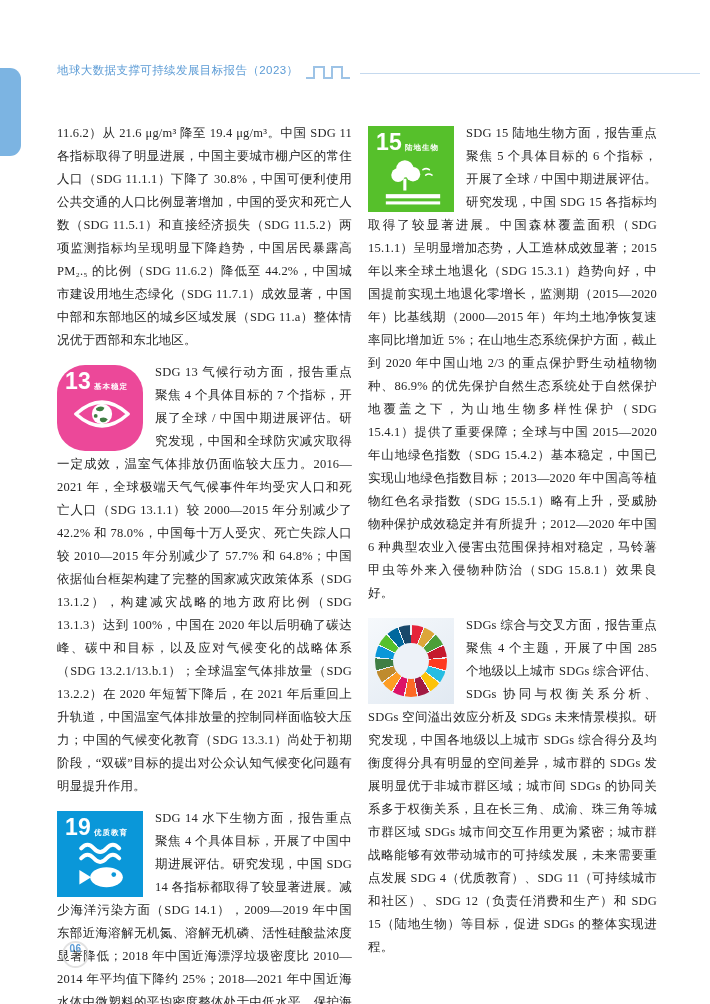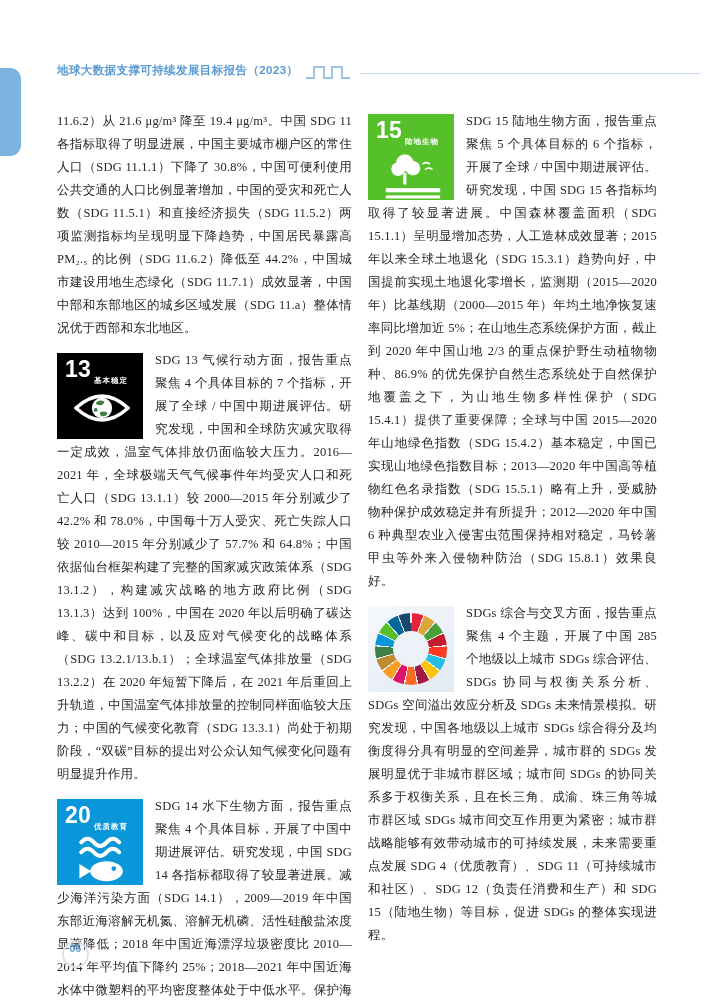--- a/index.html
+++ b/index.html
@@ -4,37 +4,37 @@
 <style>
   html,body{margin:0;padding:0}
   body{
     width:710px;height:1004px;background:#ffffff;position:relative;overflow:hidden;
     font-family:"Liberation Serif","DejaVu Serif",serif;color:#262626;
   }
   
   .side-tab{position:absolute;left:0;top:68px;width:21px;height:88px;background:#7CB4E2;border-radius:0 11px 11px 0}
   
   .header{position:absolute;left:57px;right:10px;top:60px;height:20px;display:flex;align-items:center}
-  .header-title{font-family:"Liberation Sans",sans-serif;font-weight:bold;font-size:11.5px;color:#5B9BD5;letter-spacing:.4px;white-space:nowrap}
+  .header-title{font-family:"Liberation Sans",sans-serif;font-weight:normal;font-size:11.5px;color:#5B9BD5;letter-spacing:.4px;white-space:nowrap}
   .sqwave{margin-left:7px;flex:none;margin-top:3px}
   .header-line{flex:1;height:1px;background:#C5D9EE;margin-left:5px;margin-top:6px}
   
   .columns{position:absolute;top:106px;left:57px;width:600px;display:flex;gap:16px}
   .col{width:295px;font-size:12.5px;line-height:23px;text-align:justify;letter-spacing:.2px}
   .col-right{width:289px}
   .section{margin-top:9px}
-  .section:first-child{margin-top:4px}
+  .section:first-child{margin-top:16px}
   
   .goal-tile{
     float:left;width:86px;height:86px;margin:4px 12px 2px 0;color:#fff;
     padding:7px 5px 14px 8px;box-sizing:border-box;font-family:"Liberation Sans",sans-serif;
   }
   .goal-head{display:flex;align-items:flex-start;line-height:1}
   .goal-num{font-size:23px;font-weight:bold;line-height:19px}
-  .goal-label{font-size:7.5px;font-weight:bold;margin-left:3px;margin-top:17px;letter-spacing:1px}
+  .goal-label{font-size:7.5px;font-weight:bold;margin-left:3px;margin-top:11px;letter-spacing:1px}
   .goal-glyph{display:block;margin:5px auto 0}
   .wheel-tile{
     float:left;width:86px;height:86px;margin:4px 12px 2px 0;
     background:linear-gradient(145deg,#F6F9FC,#E1E9F2);
     display:flex;align-items:center;justify-content:center;
   }
   .wheel{width:72px;height:72px;border-radius:50%;position:relative}
   .wheel::after{content:"";position:absolute;inset:18px;border-radius:50%;background:#EDF2F8}
   
   .page-badge{
@@ -58,40 +58,40 @@
 
 <div class="columns">
 
   <div class="col">
 
     <div class="section">
       <span>11.6.2）从 21.6 μg/m³ 降至 19.4 μg/m³。中国 SDG 11 各指标取得了明显进展，中国主要城市棚户区的常住人口（SDG 11.1.1）下降了 30.8%，中国可便利使用公共交通的人口比例显著增加，中国的受灾和死亡人数（SDG 11.5.1）和直接经济损失（SDG 11.5.2）两项监测指标均呈现明显下降趋势，中国居民暴露高 PM₂.₅ 的比例（SDG 11.6.2）降低至 44.2%，中国城市建设用地生态绿化（SDG 11.7.1）成效显著，中国中部和东部地区的城乡区域发展（SDG 11.a）整体情况优于西部和东北地区。</span>
     </div>
 
     <div class="section">
-      <div class="goal-tile" style="background: #000000;">
+      <div class="goal-tile" style="background: #ec4899; border-radius: 28px;">
         <div class="goal-head">
           <span class="goal-num">13</span>
           <span class="goal-label">基本稳定</span>
         </div>
         <svg class="goal-glyph" width="58" height="36" viewBox="0 0 60 37">
           <path d="M3 18.5 Q30 -6 57 18.5 Q30 43 3 18.5 Z" fill="none" stroke="#fff" stroke-width="3.6" stroke-linejoin="round"></path>
           <circle cx="30" cy="18.5" r="10.5" fill="#fff"></circle>
           <path d="M24 12.5 q4 -3.5 8.5 -0.5 q-1.5 4.5 -6 3.5 q-3.5 -0.8 -2.5 -3 Z" fill="#3F7E44"></path>
           <path d="M28 23 q5 -2 8 1.2 q-3 4 -7 2.2 q-2 -1 -1 -3.4 Z" fill="#3F7E44"></path>
           <circle cx="23.5" cy="20.5" r="2" fill="#3F7E44"></circle>
         </svg>
       </div>
       <span>SDG 13 气候行动方面，报告重点聚焦 4 个具体目标的 7 个指标，开展了全球 / 中国中期进展评估。研究发现，中国和全球防灾减灾取得一定成效，温室气体排放仍面临较大压力。2016—2021 年，全球极端天气气候事件年均受灾人口和死亡人口（SDG 13.1.1）较 2000—2015 年分别减少了 42.2% 和 78.0%，中国每十万人受灾、死亡失踪人口较 2010—2015 年分别减少了 57.7% 和 64.8%；中国依据仙台框架构建了完整的国家减灾政策体系（SDG 13.1.2），构建减灾战略的地方政府比例（SDG 13.1.3）达到 100%，中国在 2020 年以后明确了碳达峰、碳中和目标，以及应对气候变化的战略体系（SDG 13.2.1/13.b.1）；全球温室气体排放量（SDG 13.2.2）在 2020 年短暂下降后，在 2021 年后重回上升轨道，中国温室气体排放量的控制同样面临较大压力；中国的气候变化教育（SDG 13.3.1）尚处于初期阶段，“双碳”目标的提出对公众认知气候变化问题有明显提升作用。</span>
     </div>
 
     <div class="section">
       <div class="goal-tile" style="background: rgb(10, 151, 217);">
         <div class="goal-head">
-          <span class="goal-num">20</span>
+          <span class="goal-num">19</span>
           <span class="goal-label">优质教育</span>
         </div>
         <svg class="goal-glyph" width="58" height="48" viewBox="0 0 64 53">
           <path d="M9 7 q7 -8 14 0 q7 8 14 0 q7 -8 14 0" stroke="#fff" stroke-width="4.4" fill="none" stroke-linecap="round"></path>
           <path d="M9 18 q7 -8 14 0 q7 8 14 0 q7 -8 14 0" stroke="#fff" stroke-width="4.4" fill="none" stroke-linecap="round"></path>
           <path d="M20 39 L7 31 V47 Z" fill="#fff"></path>
           <ellipse cx="37" cy="39" rx="18" ry="11" fill="#fff"></ellipse>
           <circle cx="45" cy="36" r="2.6" fill="#0A97D9"></circle>
         </svg>
       </div>

